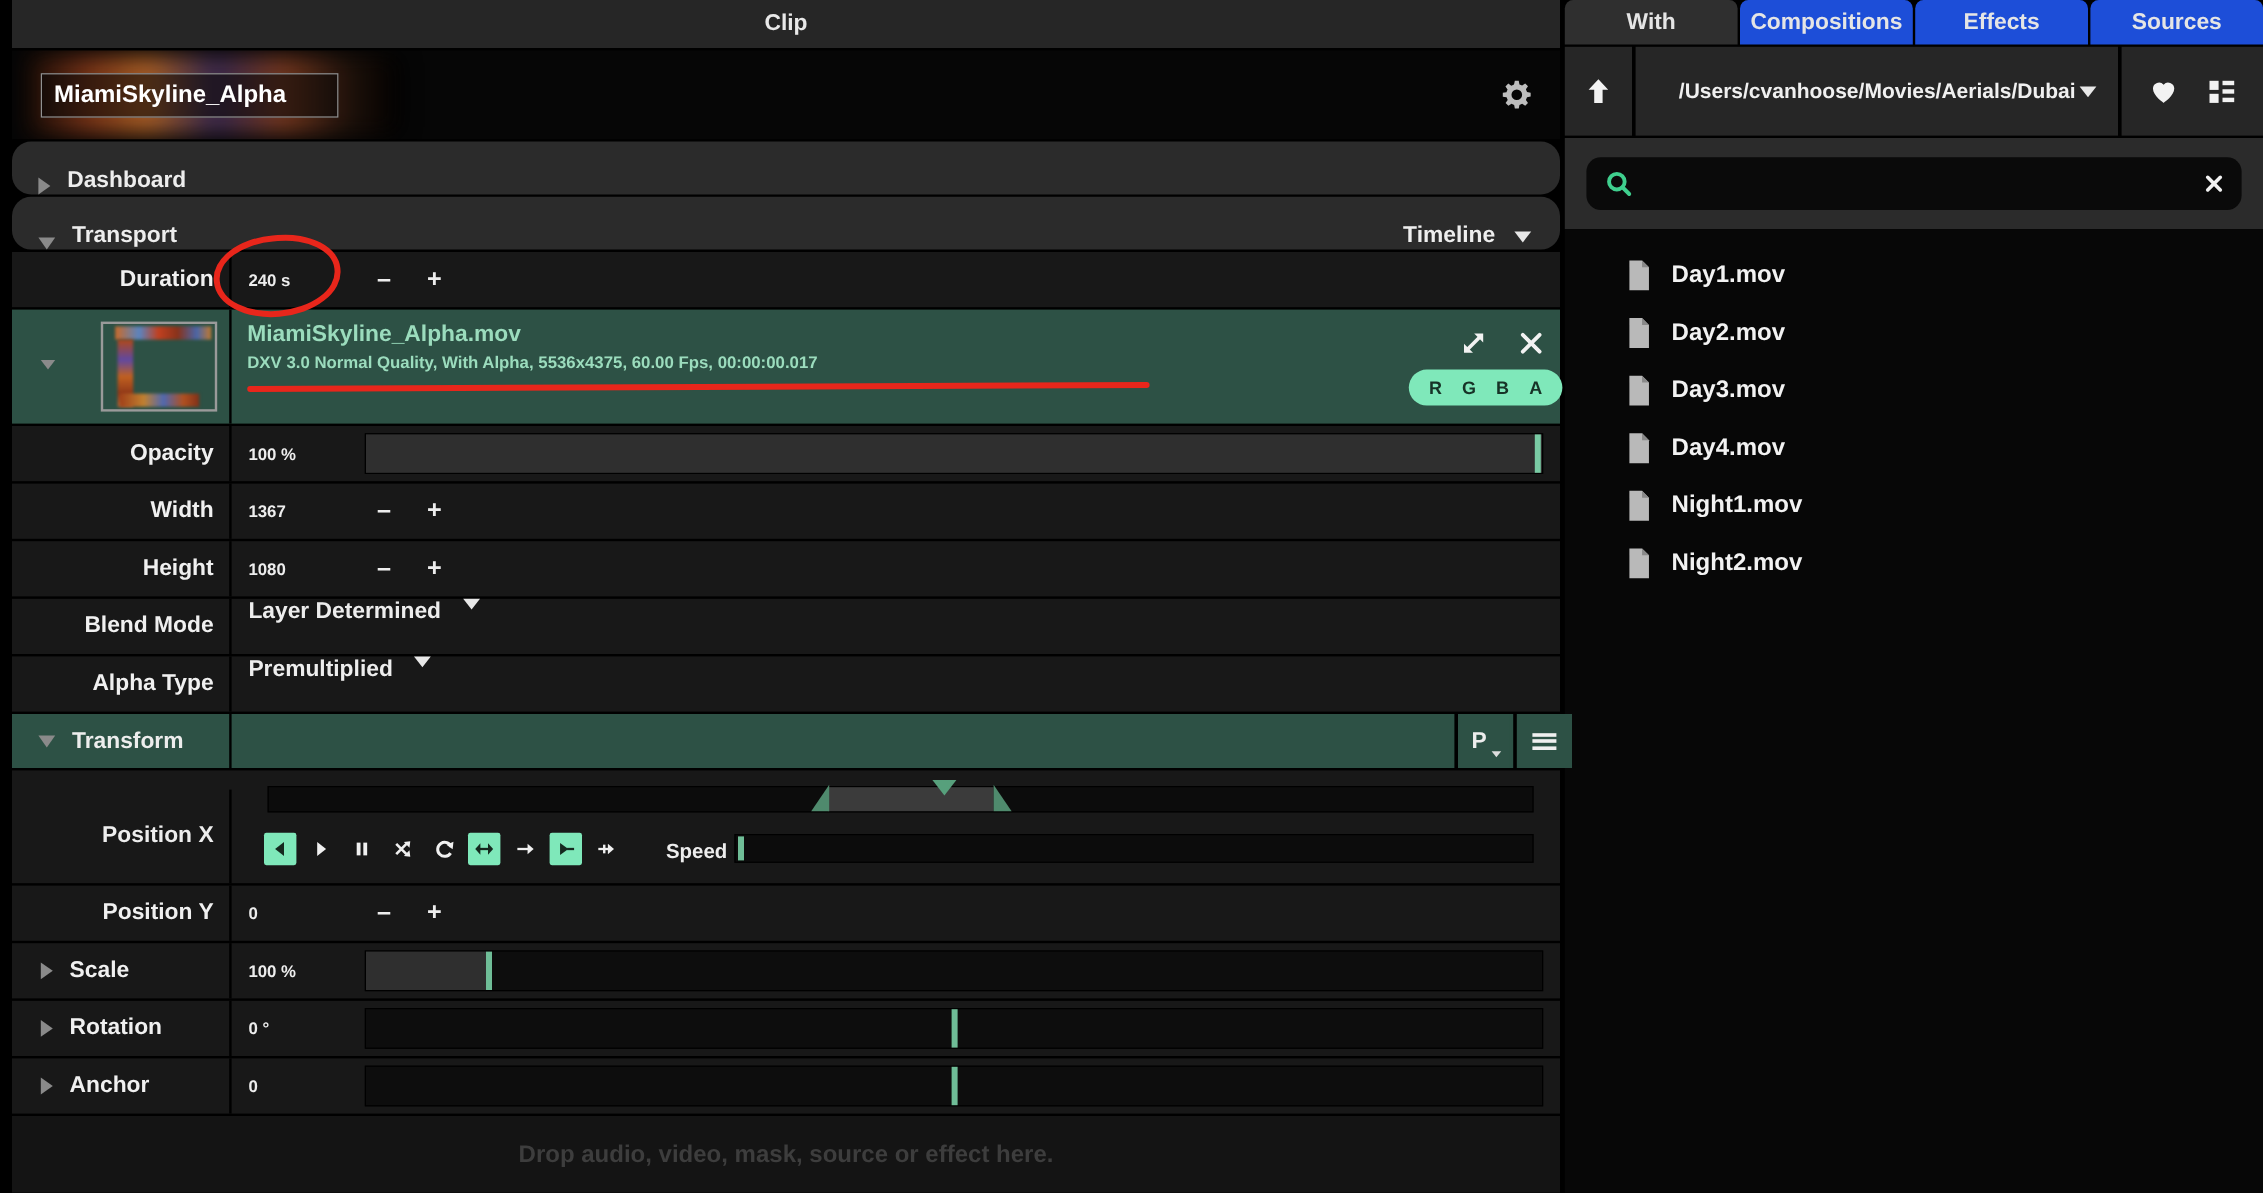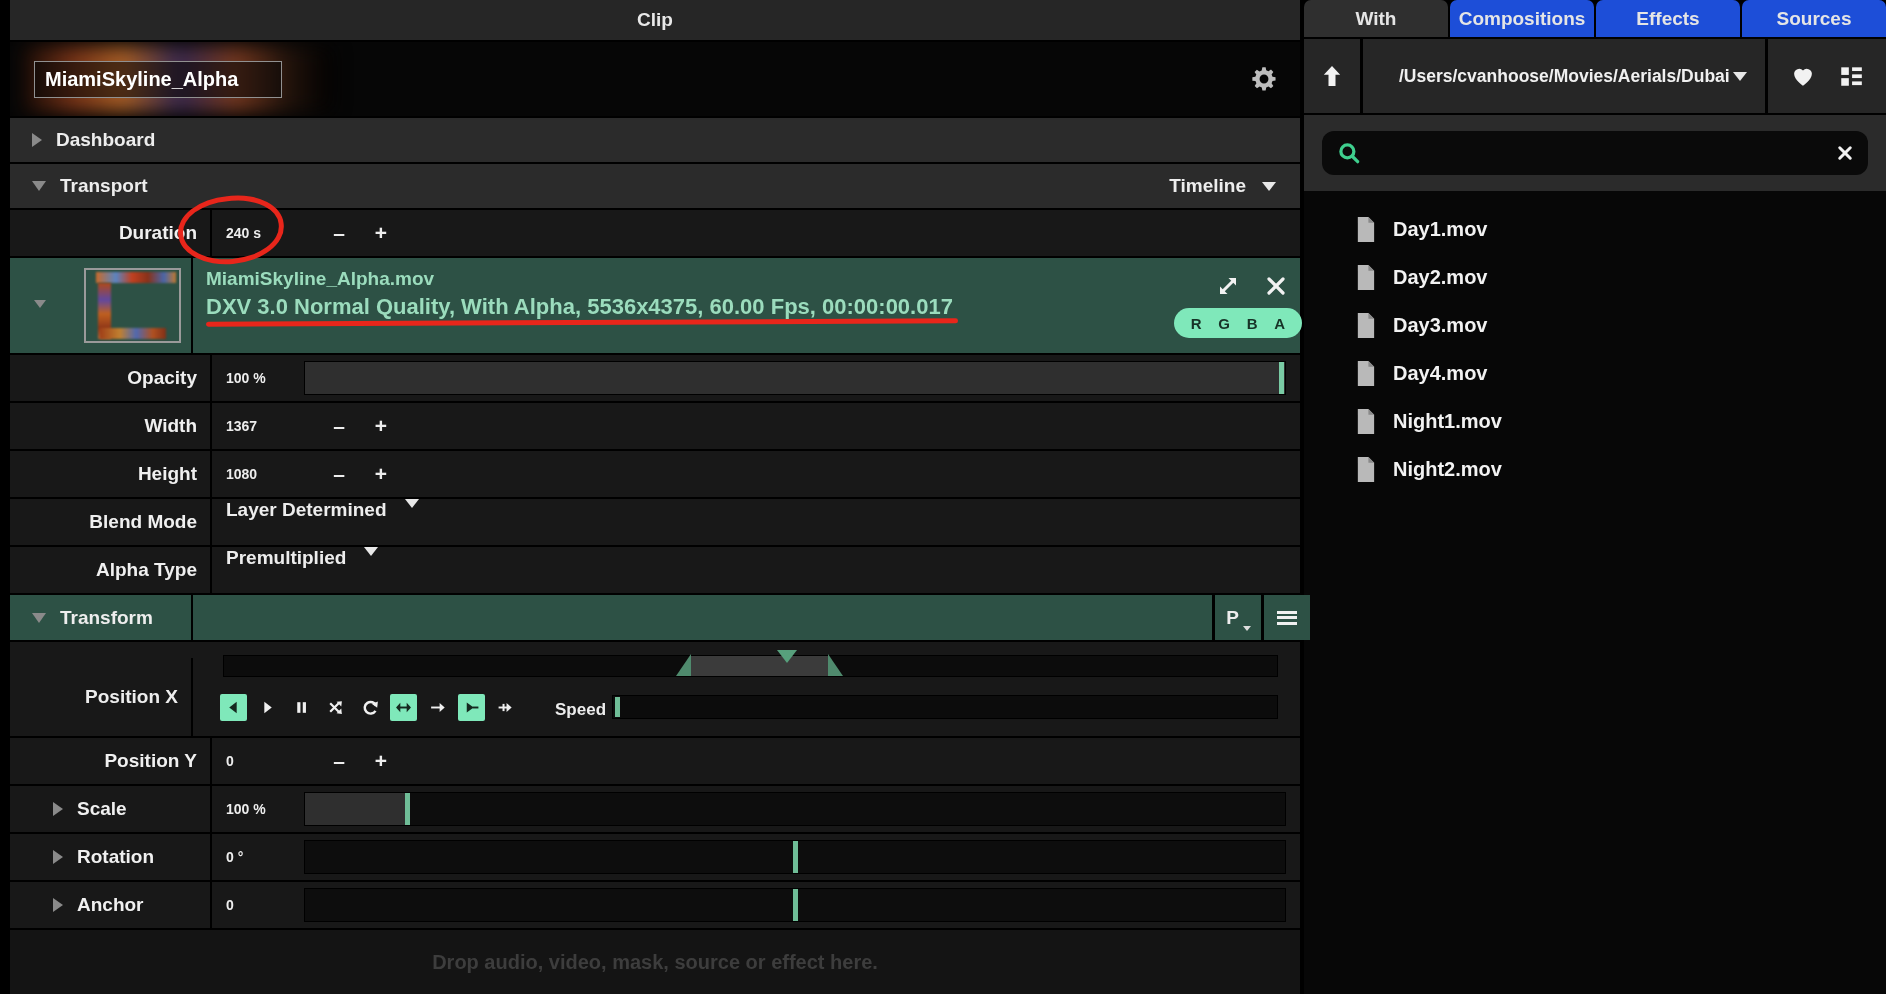--- a/index.html
+++ b/index.html
@@ -15,32 +15,32 @@
   .name-row { height:74px; background:#060606; position:relative; overflow:hidden; }
   .name-blur { position:absolute; left:14px; top:4px; width:310px; height:66px;
     background:linear-gradient(90deg,#1a0c06 0%,#7a3418 16%,#b06327 32%,#3a2a52 50%,#7a3a20 68%,#23140c 85%,#000 100%);
     filter:blur(9px); opacity:.95; }
   .name-input { position:absolute; left:24px; top:19px; width:248px; height:37px;
     background:rgba(8,8,8,.55); border:1px solid #919191; color:#fff;
     font-size:20px; font-weight:bold; padding:0 10px; font-family:inherit; }
   .gear-btn { position:absolute; left:1238px; top:21px; width:32px; height:32px;
     display:flex; align-items:center; justify-content:center; cursor:pointer; }
 
-  .section-row { height:44px; background:#2b2b2b; display:flex; align-items:center;
-    padding-left:22px; gap:14px; font-size:19px; font-weight:bold; position:relative; }
+  .section-row { height:44px; background:#2b2b2b; display:flex; align-items:flex-end;
+    padding-left:22px; gap:14px; font-size:19px; font-weight:bold; position:relative;border-radius:16px; }
   .tri-right { width:0; height:0; border-left:10px solid #8a8a8a;
     border-top:7px solid transparent; border-bottom:7px solid transparent; }
   .tri-down { width:0; height:0; border-top:10px solid #8a8a8a;
     border-left:7px solid transparent; border-right:7px solid transparent; }
   .tri-down.sm { border-top-width:8px; border-left-width:6px; border-right-width:6px; }
   .caret-white { width:0; height:0; border-top:9px solid #e8e8e8;
     border-left:7px solid transparent; border-right:7px solid transparent; }
   .timeline-mode { position:absolute; right:24px; display:flex; align-items:center; gap:16px; cursor:pointer; }
 
-  .row { background:#181818; display:flex; align-items:stretch; position:relative;padding-left:19px; }
+  .row { background:#181818; display:flex; align-items:stretch; position:relative; }
   .row.h46 { height:46px; }
   .lbl { width:183px; flex:none; display:flex; align-items:center; justify-content:flex-end;
     padding-right:13px; border-right:2px solid #000; font-size:19px; font-weight:bold; color:#f0f0f0; }
   .lbl.expandable { justify-content:flex-start; padding-left:24px; gap:14px; }
   .val { display:flex; align-items:center; margin-left:14px; font-size:14px;
     font-weight:bold; min-width:102px;text-align:center; }
   .stepper { display:flex; align-items:center; gap:24px; margin-left:2px;
     font-size:21px; font-weight:bold; }
   .stepper span { cursor:pointer; width:18px; text-align:center; }
   .dd { display:flex; align-items:flex-start; gap:18px; margin-left:14px; font-size:19px;
@@ -59,21 +59,21 @@
     border:2px solid #9a9a9a; overflow:hidden; }
   .thumb .strip { position:absolute; filter:blur(1.2px); }
   .thumb .s-top { left:10px; top:2px; width:80px; height:11px;
     background:linear-gradient(90deg,#c96a2a,#5a84c0 25%,#c04020 45%,#88321a 65%,#4a66a8 85%,#c07830); }
   .thumb .s-left { left:12px; top:13px; width:13px; height:56px;
     background:linear-gradient(180deg,#b04818,#6048a0 30%,#c06020 55%,#903818 80%,#b06838); }
   .thumb .s-bottom { left:14px; top:58px; width:66px; height:11px;
     background:linear-gradient(90deg,#a04018,#c08030 30%,#5068b0 55%,#b05020 80%,#803018); }
   .clip-text { position:absolute; left:196px; top:10px; }
   .clip-title { font-size:19px; font-weight:bold; color:#9bdcbd; }
-  .clip-info { font-size:22px; font-weight:bold; color:#9bdcbd; margin-top:4px; }
+  .clip-info { font-size:14px; font-weight:bold; color:#9bdcbd; margin-top:4px; }
   .clip-icons { position:absolute; top:14px; left:1204px; display:flex; gap:20px; }
   .icon-btn { width:28px; height:28px; display:flex; align-items:center;
     justify-content:center; cursor:pointer; }
   .rgba-pill { position:absolute; left:1164px; top:50px; width:128px; height:30px;
     background:#7fe8ba; border-radius:15px; display:flex; align-items:center;
     justify-content:space-evenly; }
   .rgba-pill span { color:#173327; font-size:15px; font-weight:bold; cursor:pointer; }
 
   
   .transform-header { height:45px; background:#2d5145; display:flex; align-items:center;

